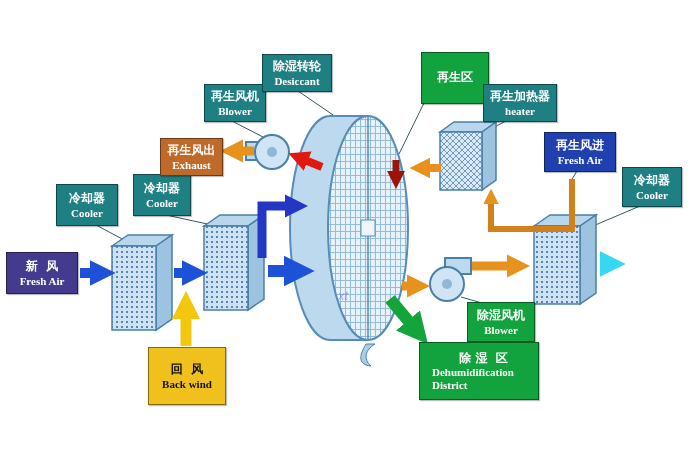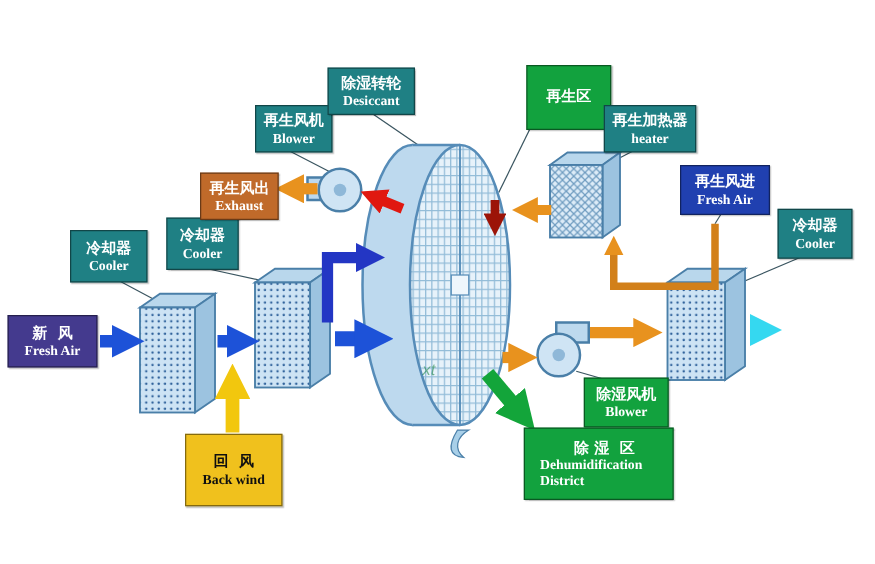--- a/index.html
+++ b/index.html
@@ -9,21 +9,21 @@
   svg.diagram { position:absolute; left:0; top:0; }
   .lbl {
     position:absolute; display:flex; flex-direction:column;
     align-items:center; justify-content:center; text-align:left;
     color:#ffffff; border:1px solid rgba(0,0,0,.45);
     box-shadow:1px 1px 1px rgba(0,0,0,.25); padding:2px 3px;
   }
   .lbl .zh { font-size:12px; font-weight:bold; line-height:1.3; white-space:pre; font-family:"DejaVu Sans",sans-serif; }
   .lbl .en { font-size:11px; font-weight:bold; line-height:1.12; word-break:break-word; font-family:"Liberation Serif","DejaVu Serif",serif; }
   .lbl.dark { color:#101010; }
-  .watermark { position:absolute; left:338px; top:288px; color:#15803d; opacity:.55; font-size:13px; font-style:italic; }
+  .watermark { position:absolute; left:338px; top:288px; color:#8b5cf6; opacity:.55; font-size:13px; font-style:italic; }
 </style>
 </head>
 <body>
 
 <div class="stage">
 
   <svg class="diagram" width="700" height="451" viewBox="0 0 700 451">
     <defs>
       <pattern id="dots" width="5" height="5" patternUnits="userSpaceOnUse">
         <rect width="5" height="5" fill="#cde3f4"></rect>

